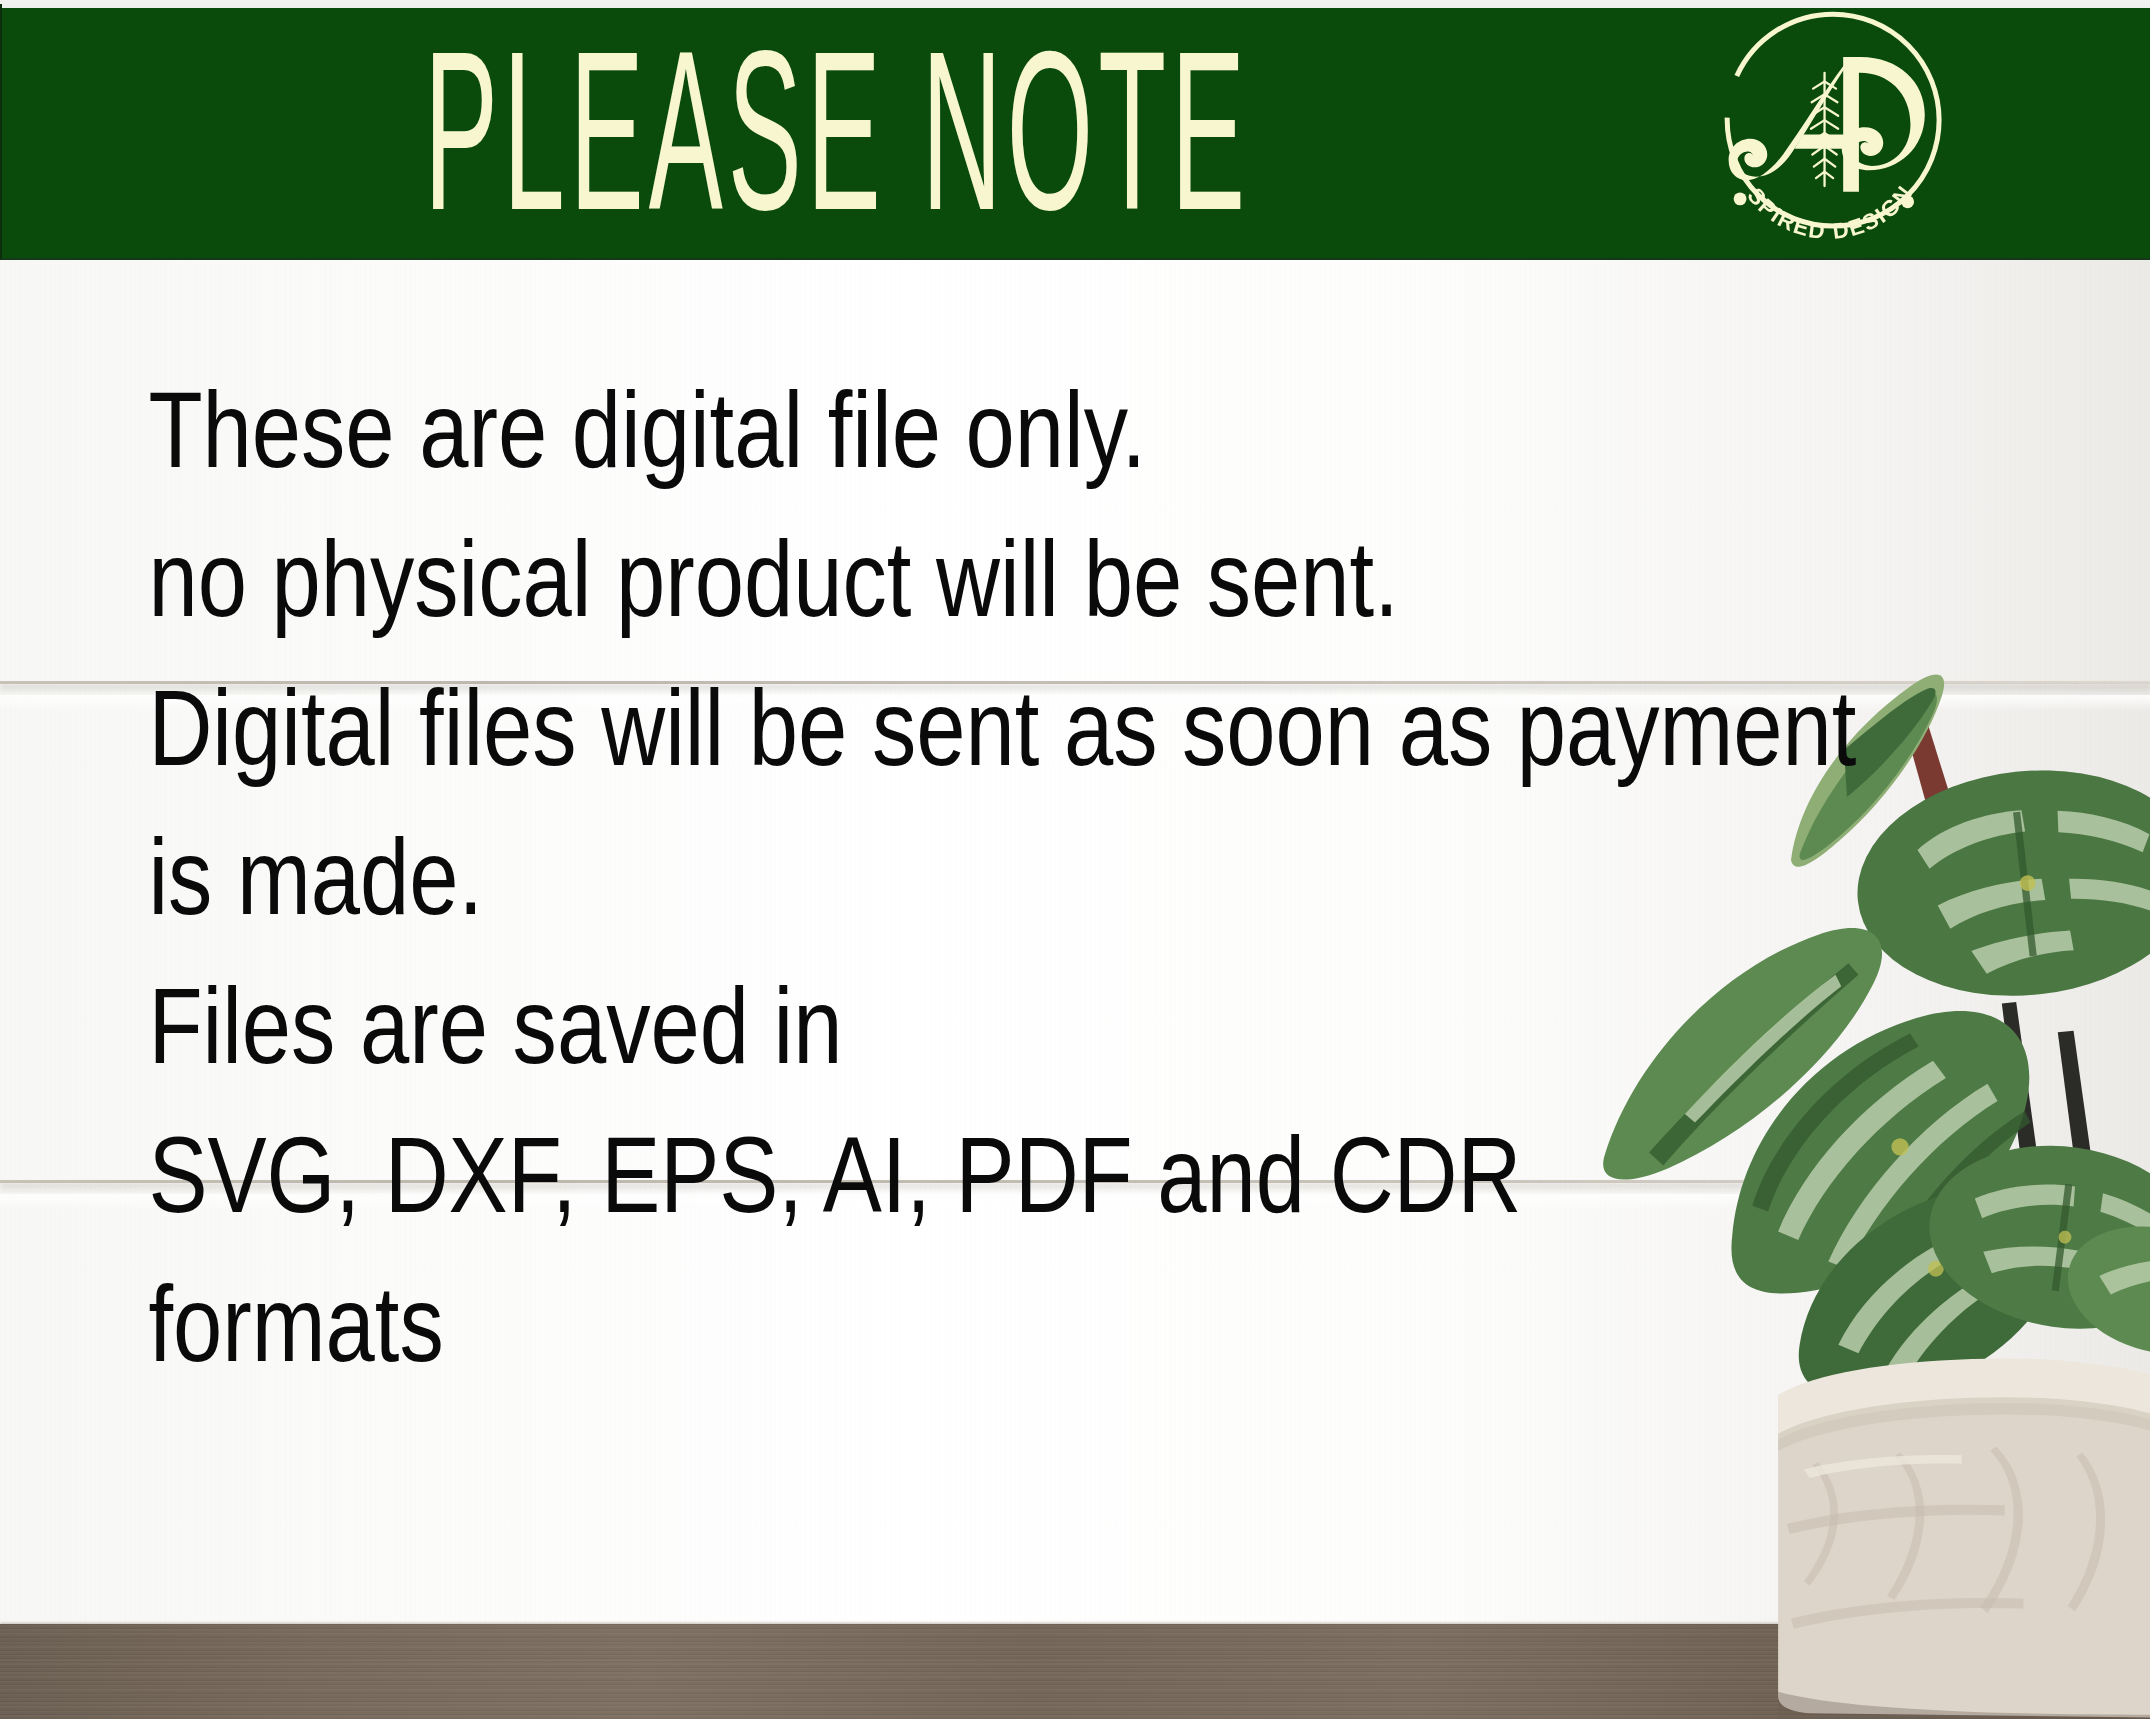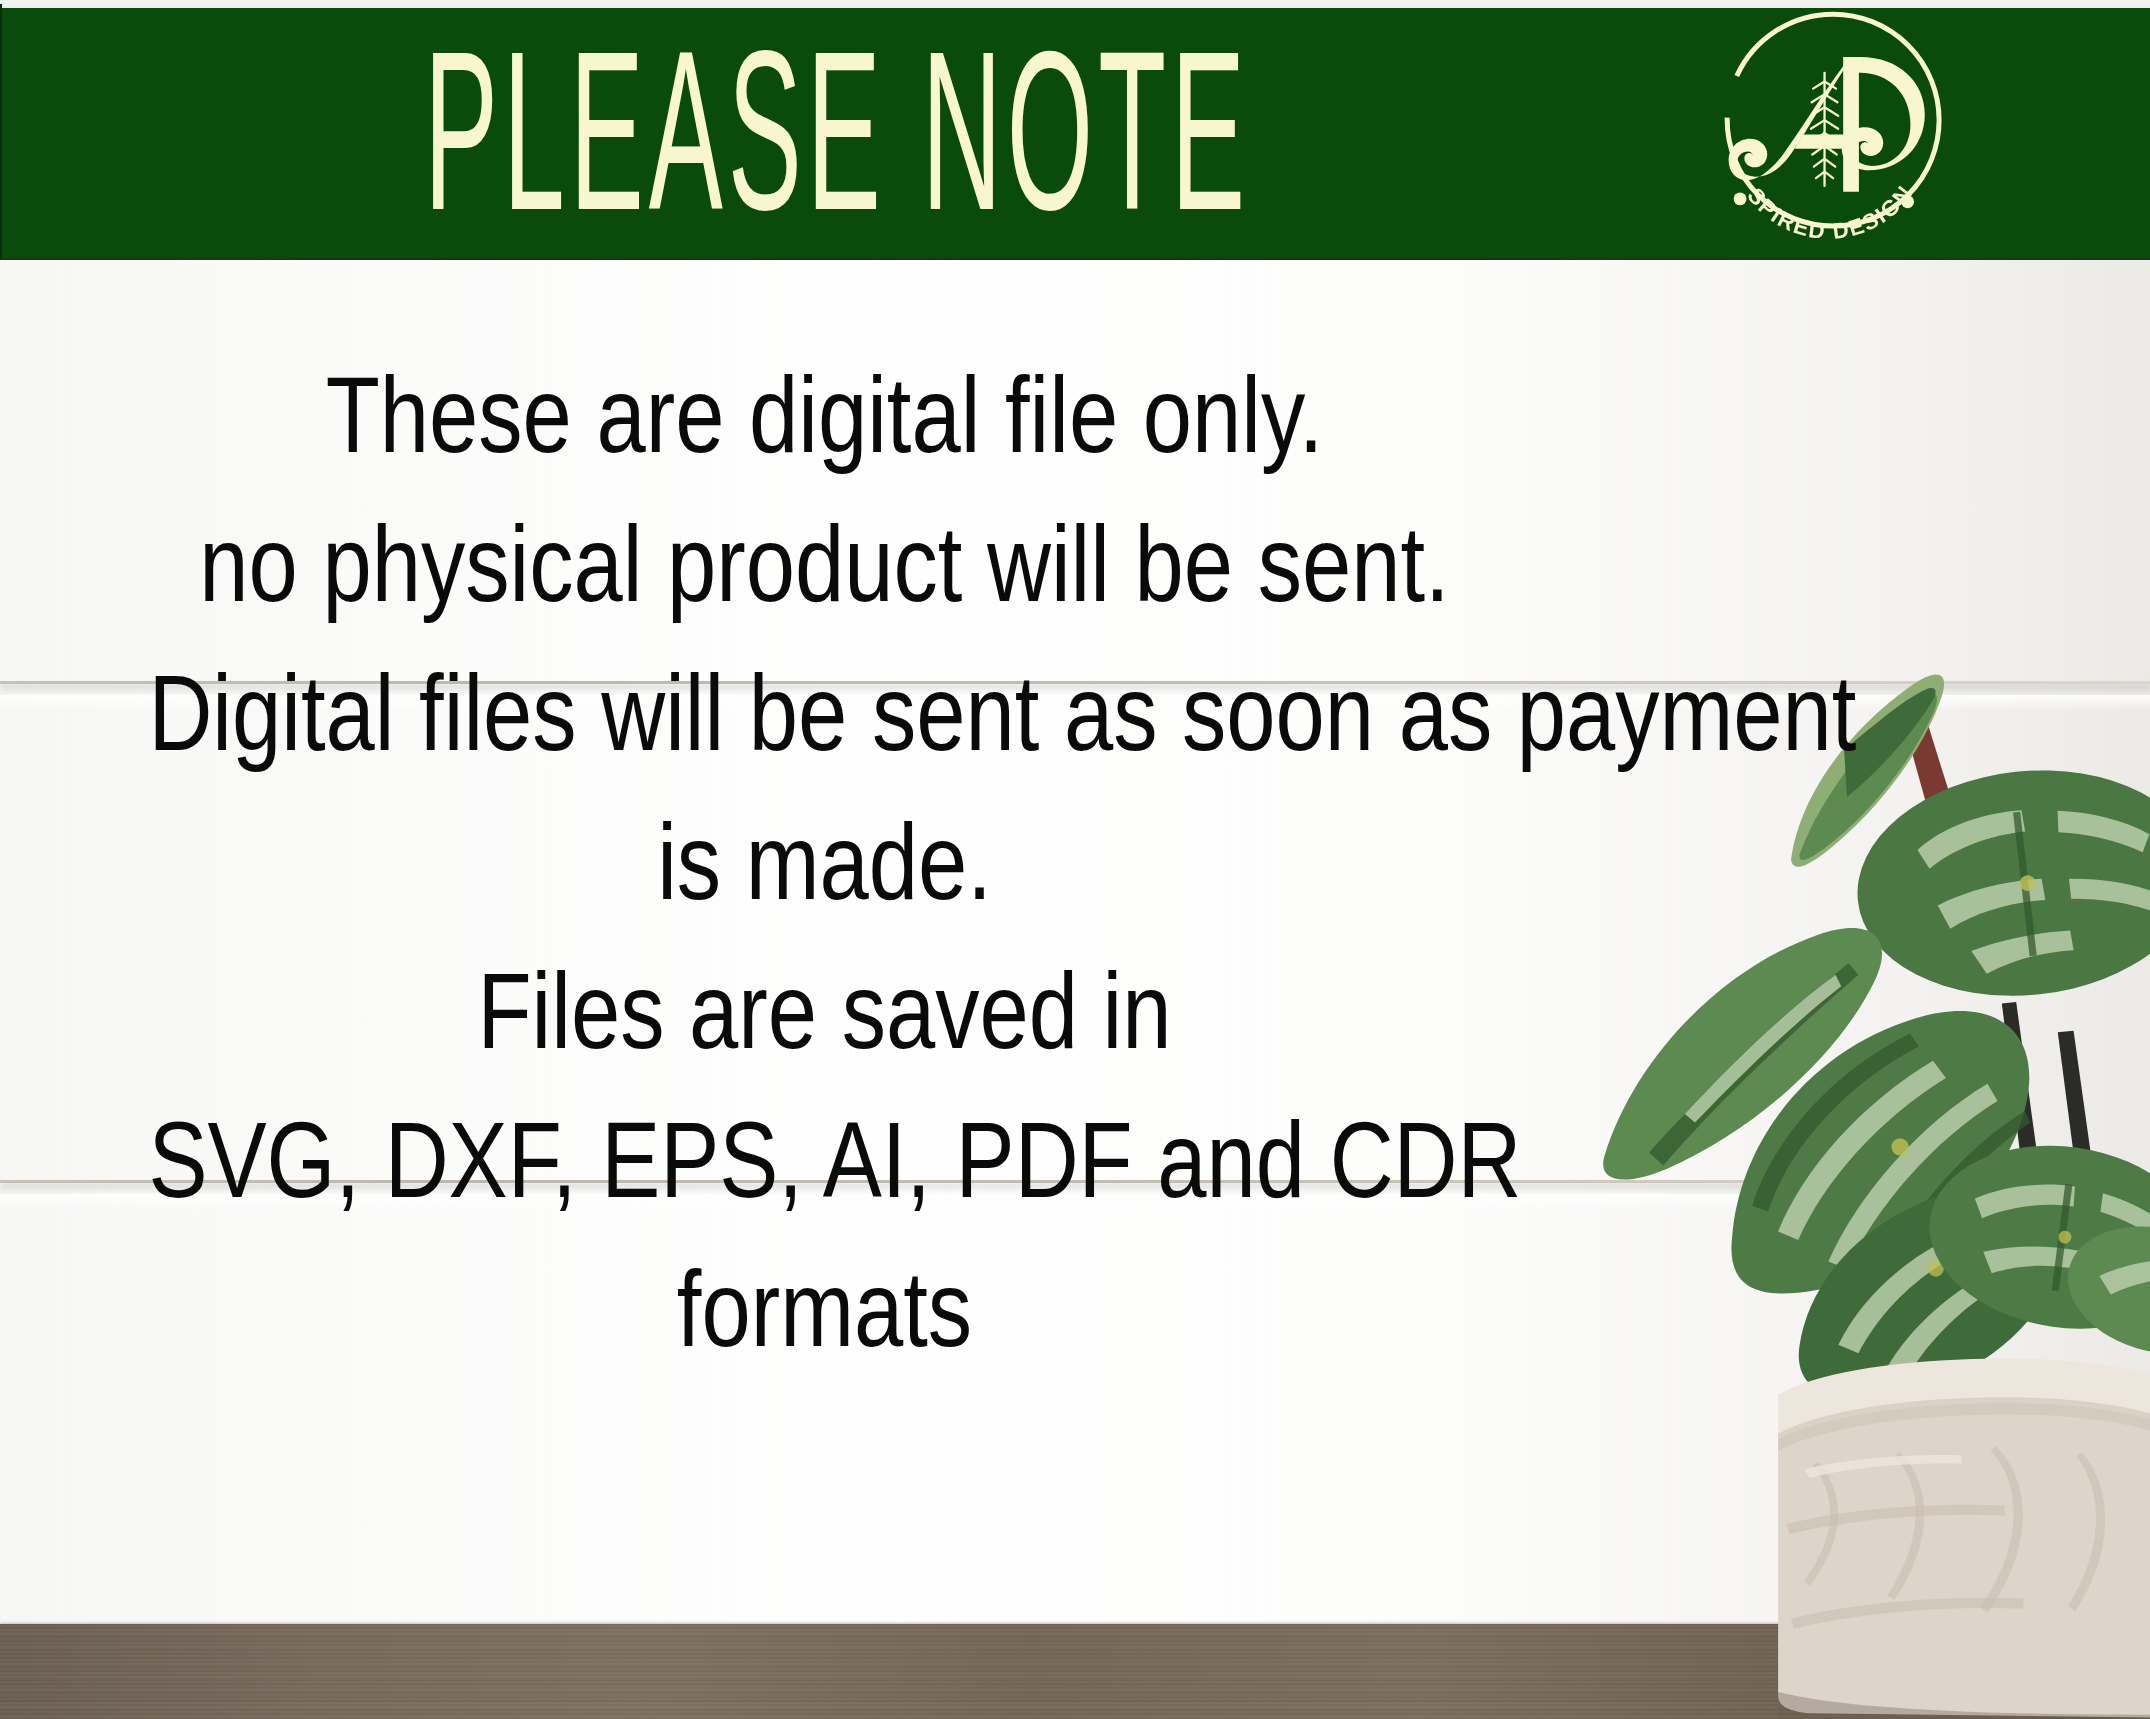--- a/index.html
+++ b/index.html
@@ -130,23 +130,22 @@
   .logo {
     position: absolute;
     left: 1717px; top: 7.2px;
     width: 233px; height: 247px;
   }
   .logo svg { display:block; width:100%; height:100%; }
 
   
   .note-block {
     position: absolute;
-    left: 0px; top: 340px;
+    left: 0px; top: 355px;
     width: 1649px;
-    text-align: center;
     color: #0a0a0a;
   }
   .note-line {
     font-family: "Liberation Sans Narrow", "Liberation Sans", sans-serif;
     font-size: 108px;
     line-height: 149px;
     font-weight: 400;
     letter-spacing: 0px;
     white-space: nowrap;
     transform: scaleX(0.82);

